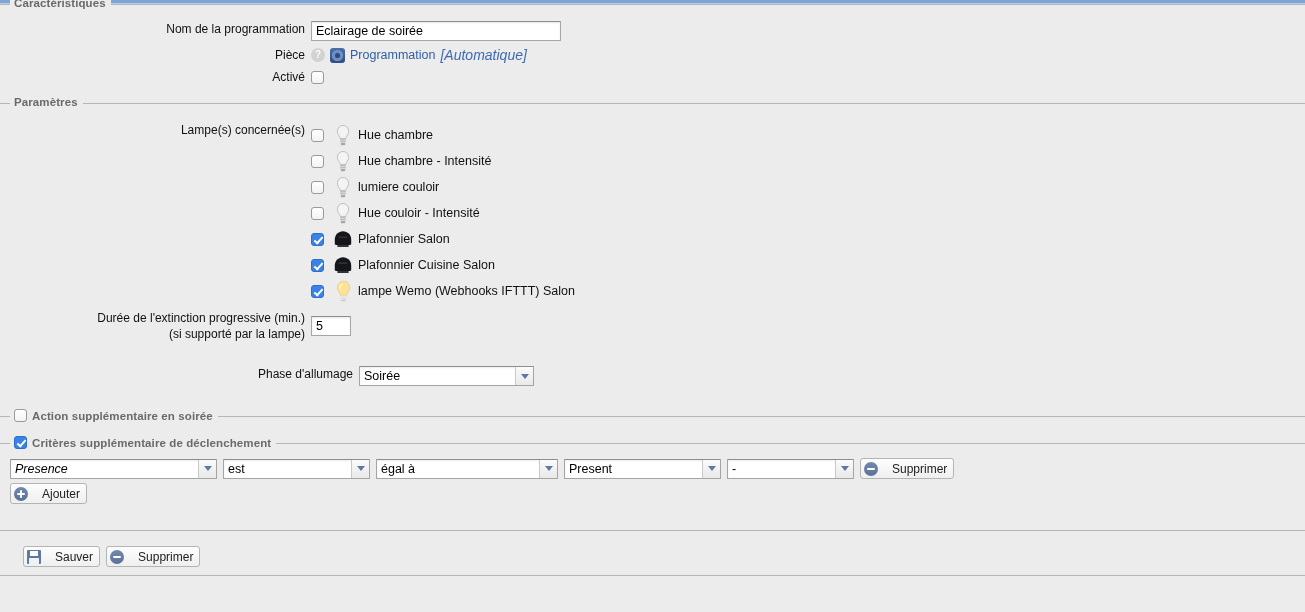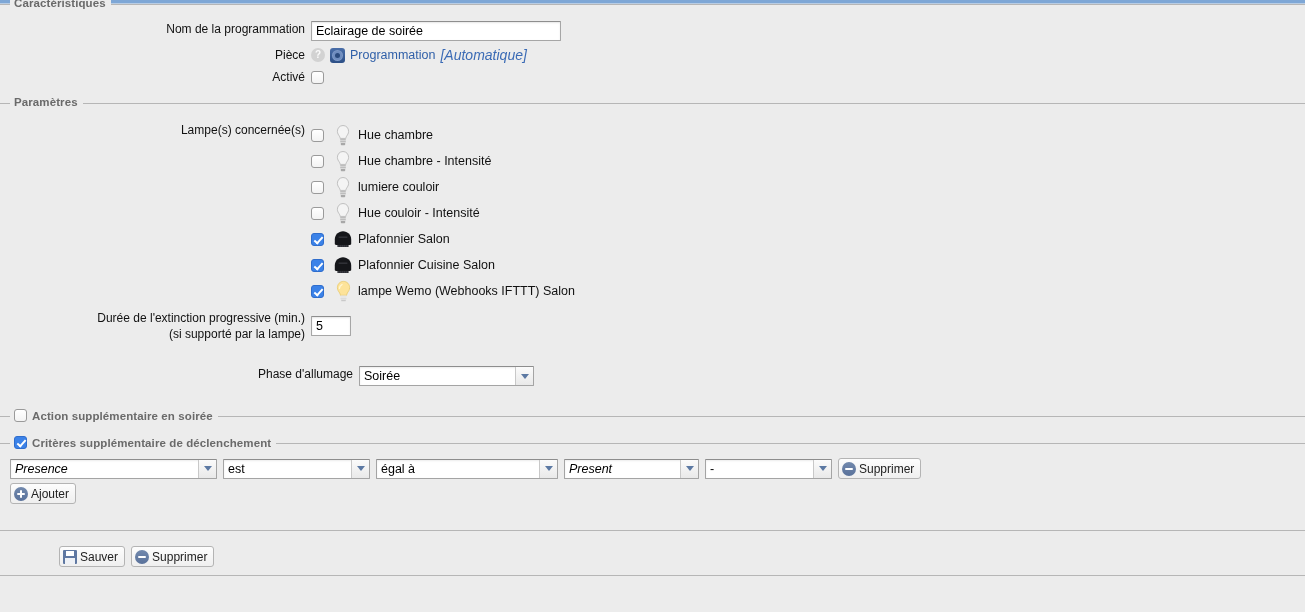--- a/index.html
+++ b/index.html
@@ -232,40 +232,40 @@
   
   .crit-row {
     display: flex;
     align-items: center;
     gap: 6px;
     padding: 6px 0 0 10px;
   }
   .sel.c1 { width: 207px; font-style: italic; }
   .sel.c2 { width: 147px; }
   .sel.c3 { width: 182px; }
-  .sel.c4 { width: 135px; font-style: italic; }
+  .sel.c4 { width: 157px; }
   .sel.c5 { width: 127px; }
 
   
   .btn {
     height: 21px;
     box-sizing: border-box;
     border: 1px solid #b4b4b4;
     border-radius: 3px;
     background: linear-gradient(#fdfdfd,#efefef);
     display: inline-flex;
     align-items: center;
-    gap: 3px;
+    gap: 14px;
     padding: 0 6px 0 3px;
     font-size: 12px;
     color: #222;
     cursor: pointer;
     white-space: nowrap;
   }
-  .btn-bar { padding: 9px 0 0 23px; display: flex; gap: 6px; margin-left: 36px; }
+  .btn-bar { padding: 9px 0 0 23px; display: flex; gap: 6px; }
   .add-row { padding: 4px 0 6px 10px; }
 
   .ico-circle {
     width: 14px; height: 14px;
     border-radius: 50%;
     background: linear-gradient(#7289ad,#5a729b);
     position: relative;
     flex: none;
   }
   .ico-circle .bar-h,

